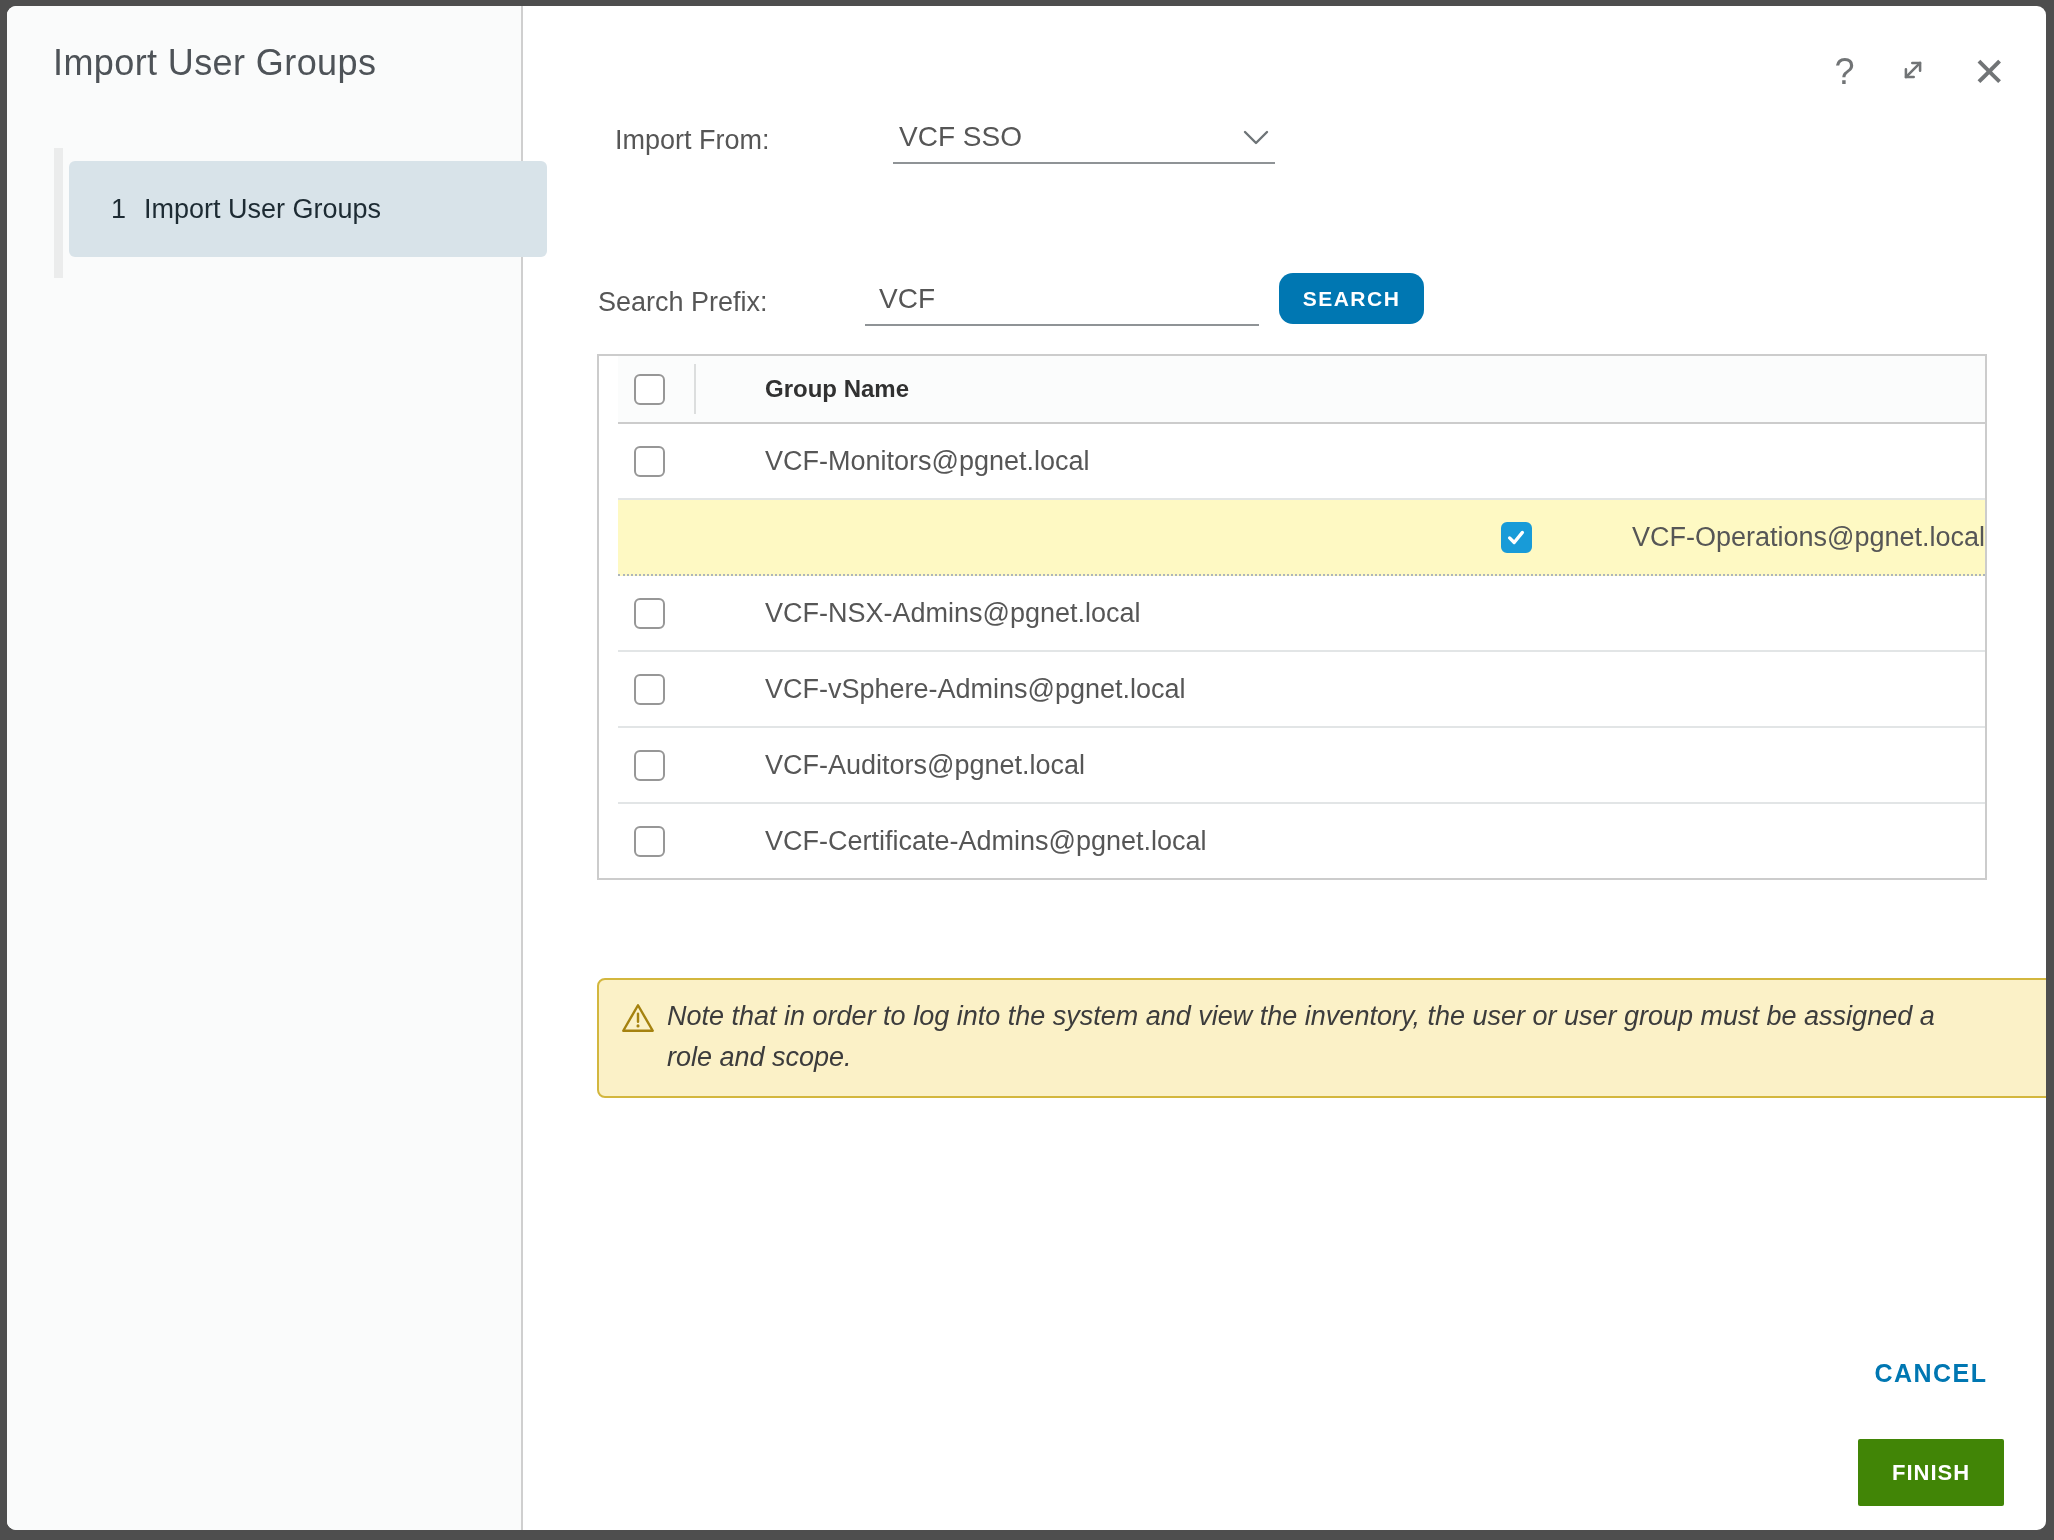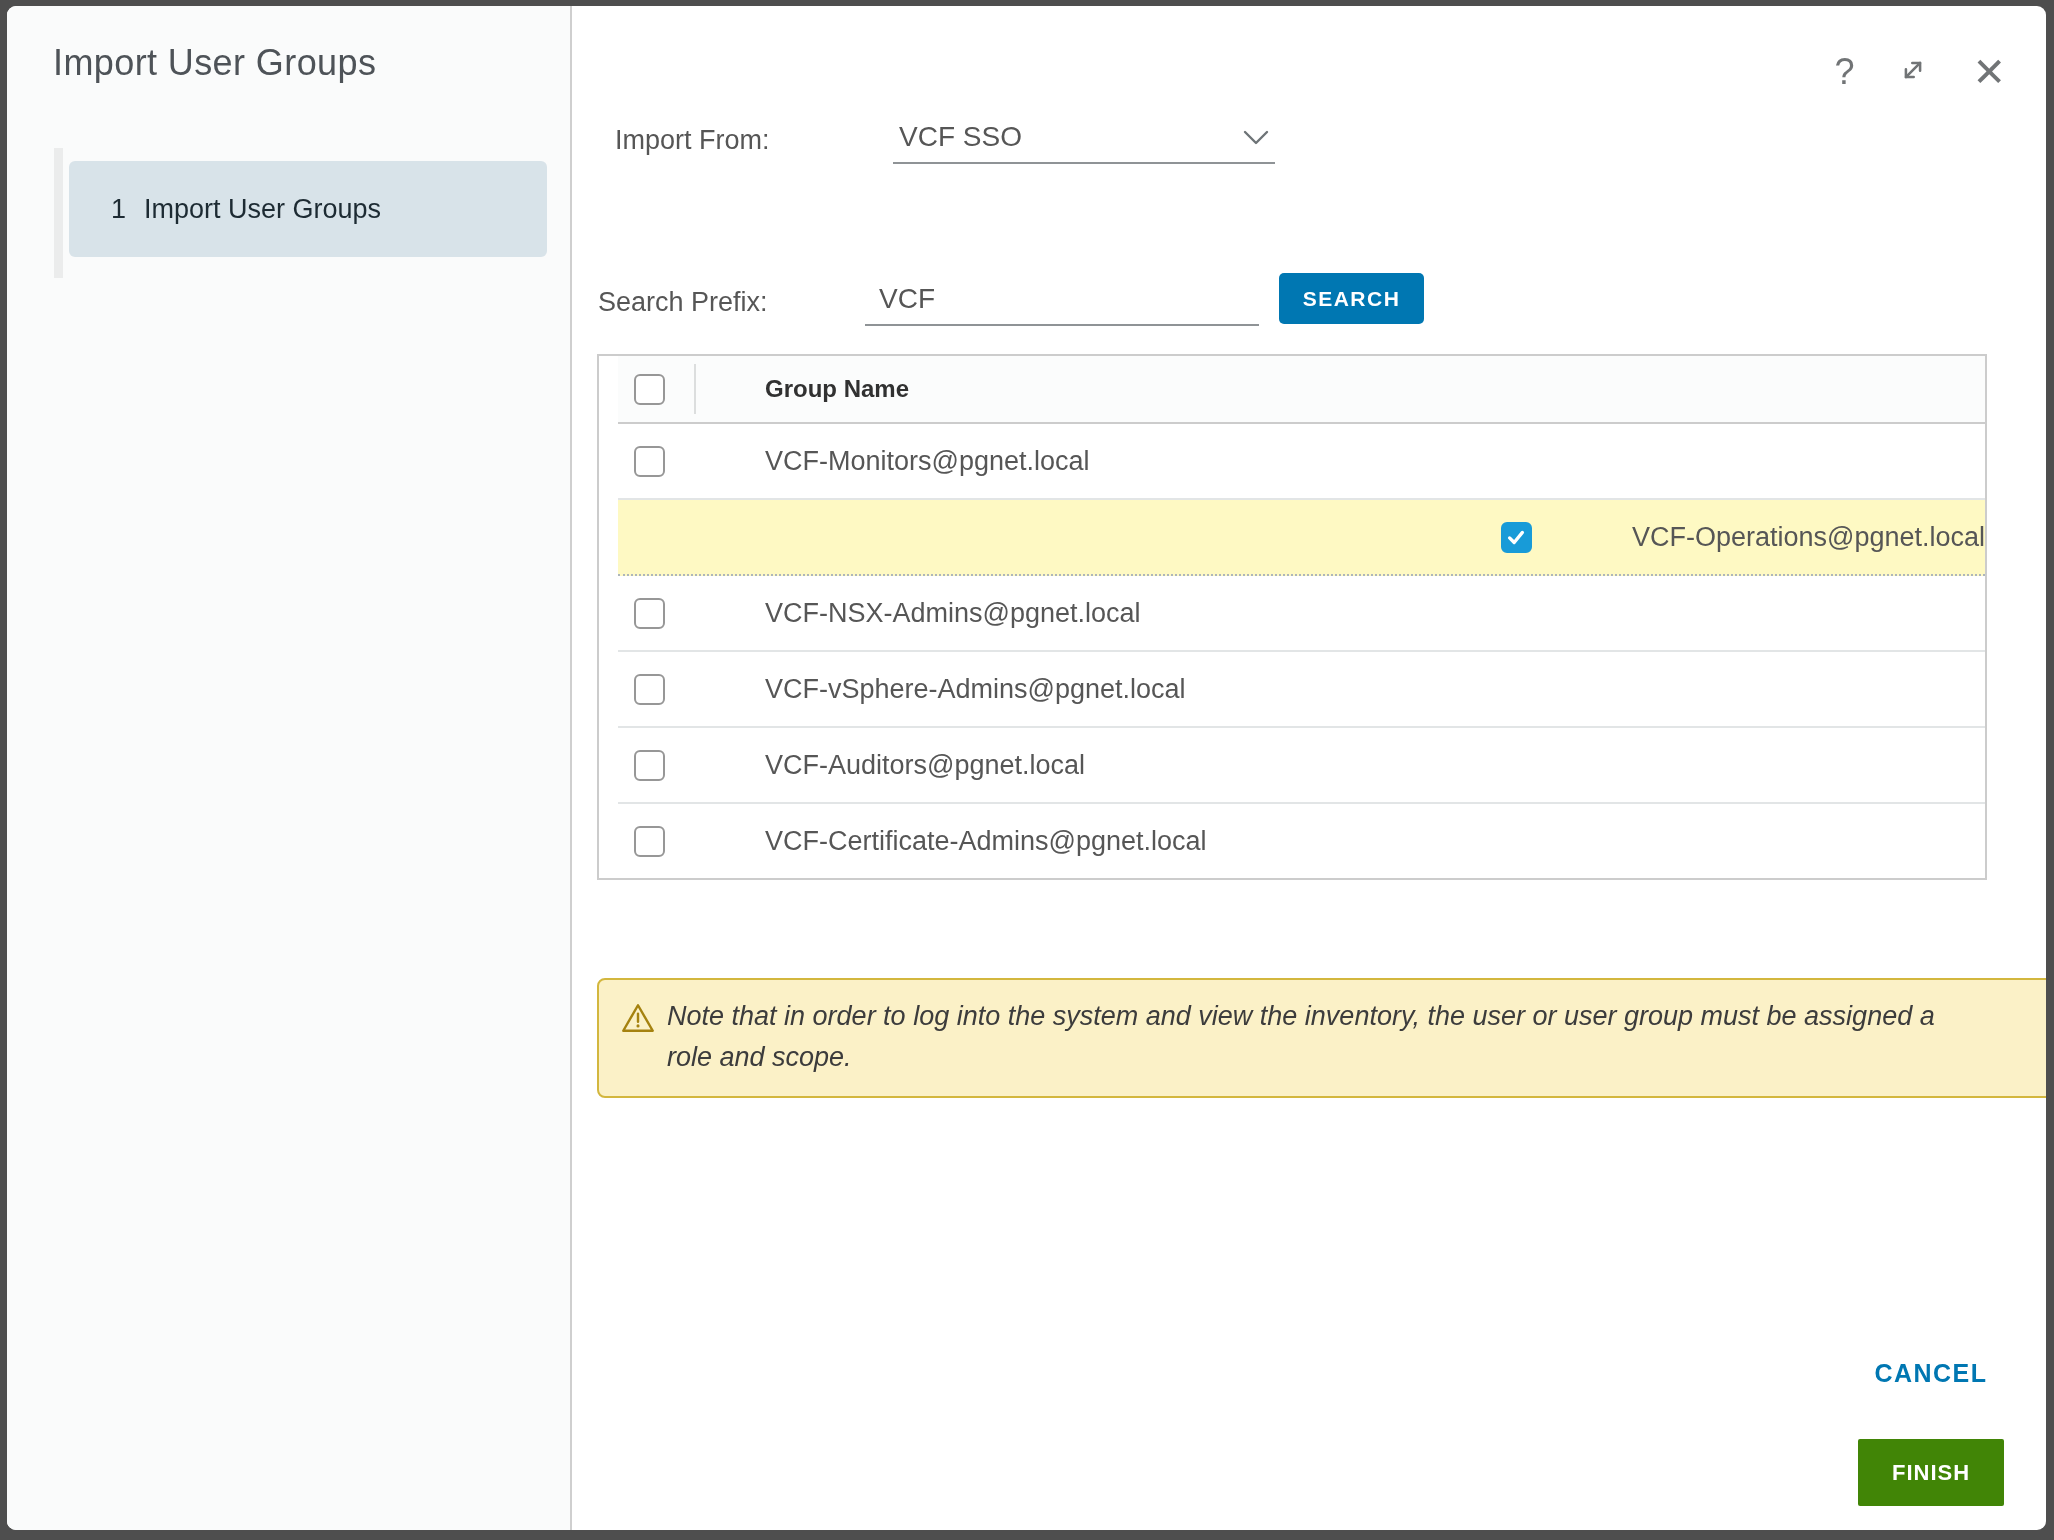--- a/index.html
+++ b/index.html
@@ -8,21 +8,21 @@
     background:#4E4E4E;
     font-family:"Liberation Sans", sans-serif;
     -webkit-font-smoothing:antialiased;
   }
   .dialog{
     position:absolute;left:7px;top:6px;width:2039px;height:1524px;
     background:#ffffff;border-radius:9px;overflow:hidden;
   }
   
   .sidebar{
-    position:absolute;left:0;top:0;width:565px;height:100%;
+    position:absolute;left:0;top:0;width:516px;height:100%;
     background:#FAFBFB;border-right:2px solid #CFCFCF;box-sizing:border-box;
   }
   .wizard-title{
     position:absolute;left:46px;top:36px;
     font-size:36px;color:#4E5358;font-weight:400;letter-spacing:.4px;
   }
   .step-track{
     position:absolute;left:47px;top:142px;width:9px;height:130px;background:#EBECEC;
   }
   .step-item{
@@ -50,21 +50,21 @@
   }
   .dropdown .value{position:absolute;left:6px;top:3px;font-size:28px;color:#565656;}
   .dropdown .chev{position:absolute;right:6px;top:12px;}
   .search-input{
     position:absolute;left:858px;top:272px;width:394px;height:48px;
     border-bottom:2px solid #8F9396;box-sizing:border-box;
   }
   .search-input .value{position:absolute;left:14px;top:5px;font-size:28px;color:#565656;}
   .btn-search{
     position:absolute;left:1272px;top:267px;width:145px;height:51px;
-    background:#0077B2;border:none;border-radius:5px;cursor:pointer;
+    background:#0077B2;border:none;border-radius:14px;cursor:pointer;
     color:#fff;font-size:21px;font-weight:bold;letter-spacing:1.5px;
     font-family:"Liberation Sans", sans-serif;
   }
   
   .grid{
     position:absolute;left:590px;top:348px;width:1390px;
     border:2px solid #CCCCCC;box-sizing:border-box;background:#fff;padding-left:19px;
   }
   .grid-header{
     height:66px;background:#FBFCFC;border-bottom:2px solid #CCCCCC;

